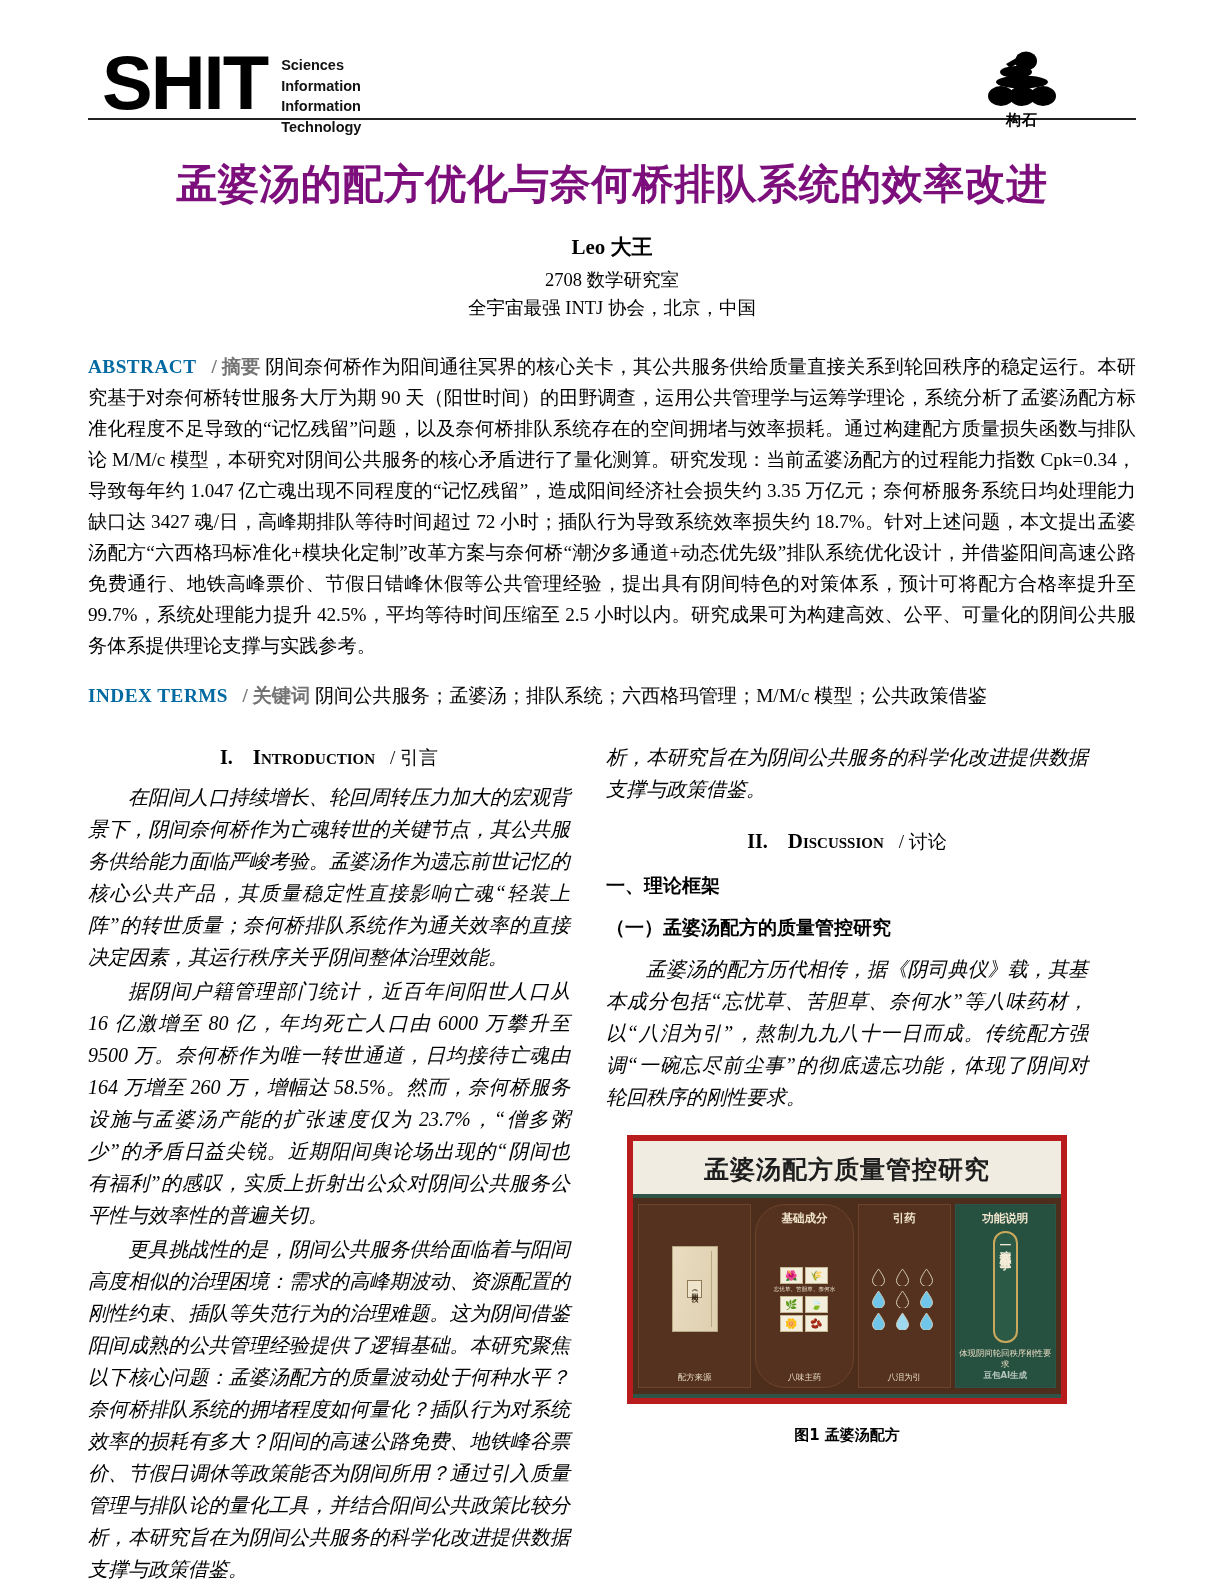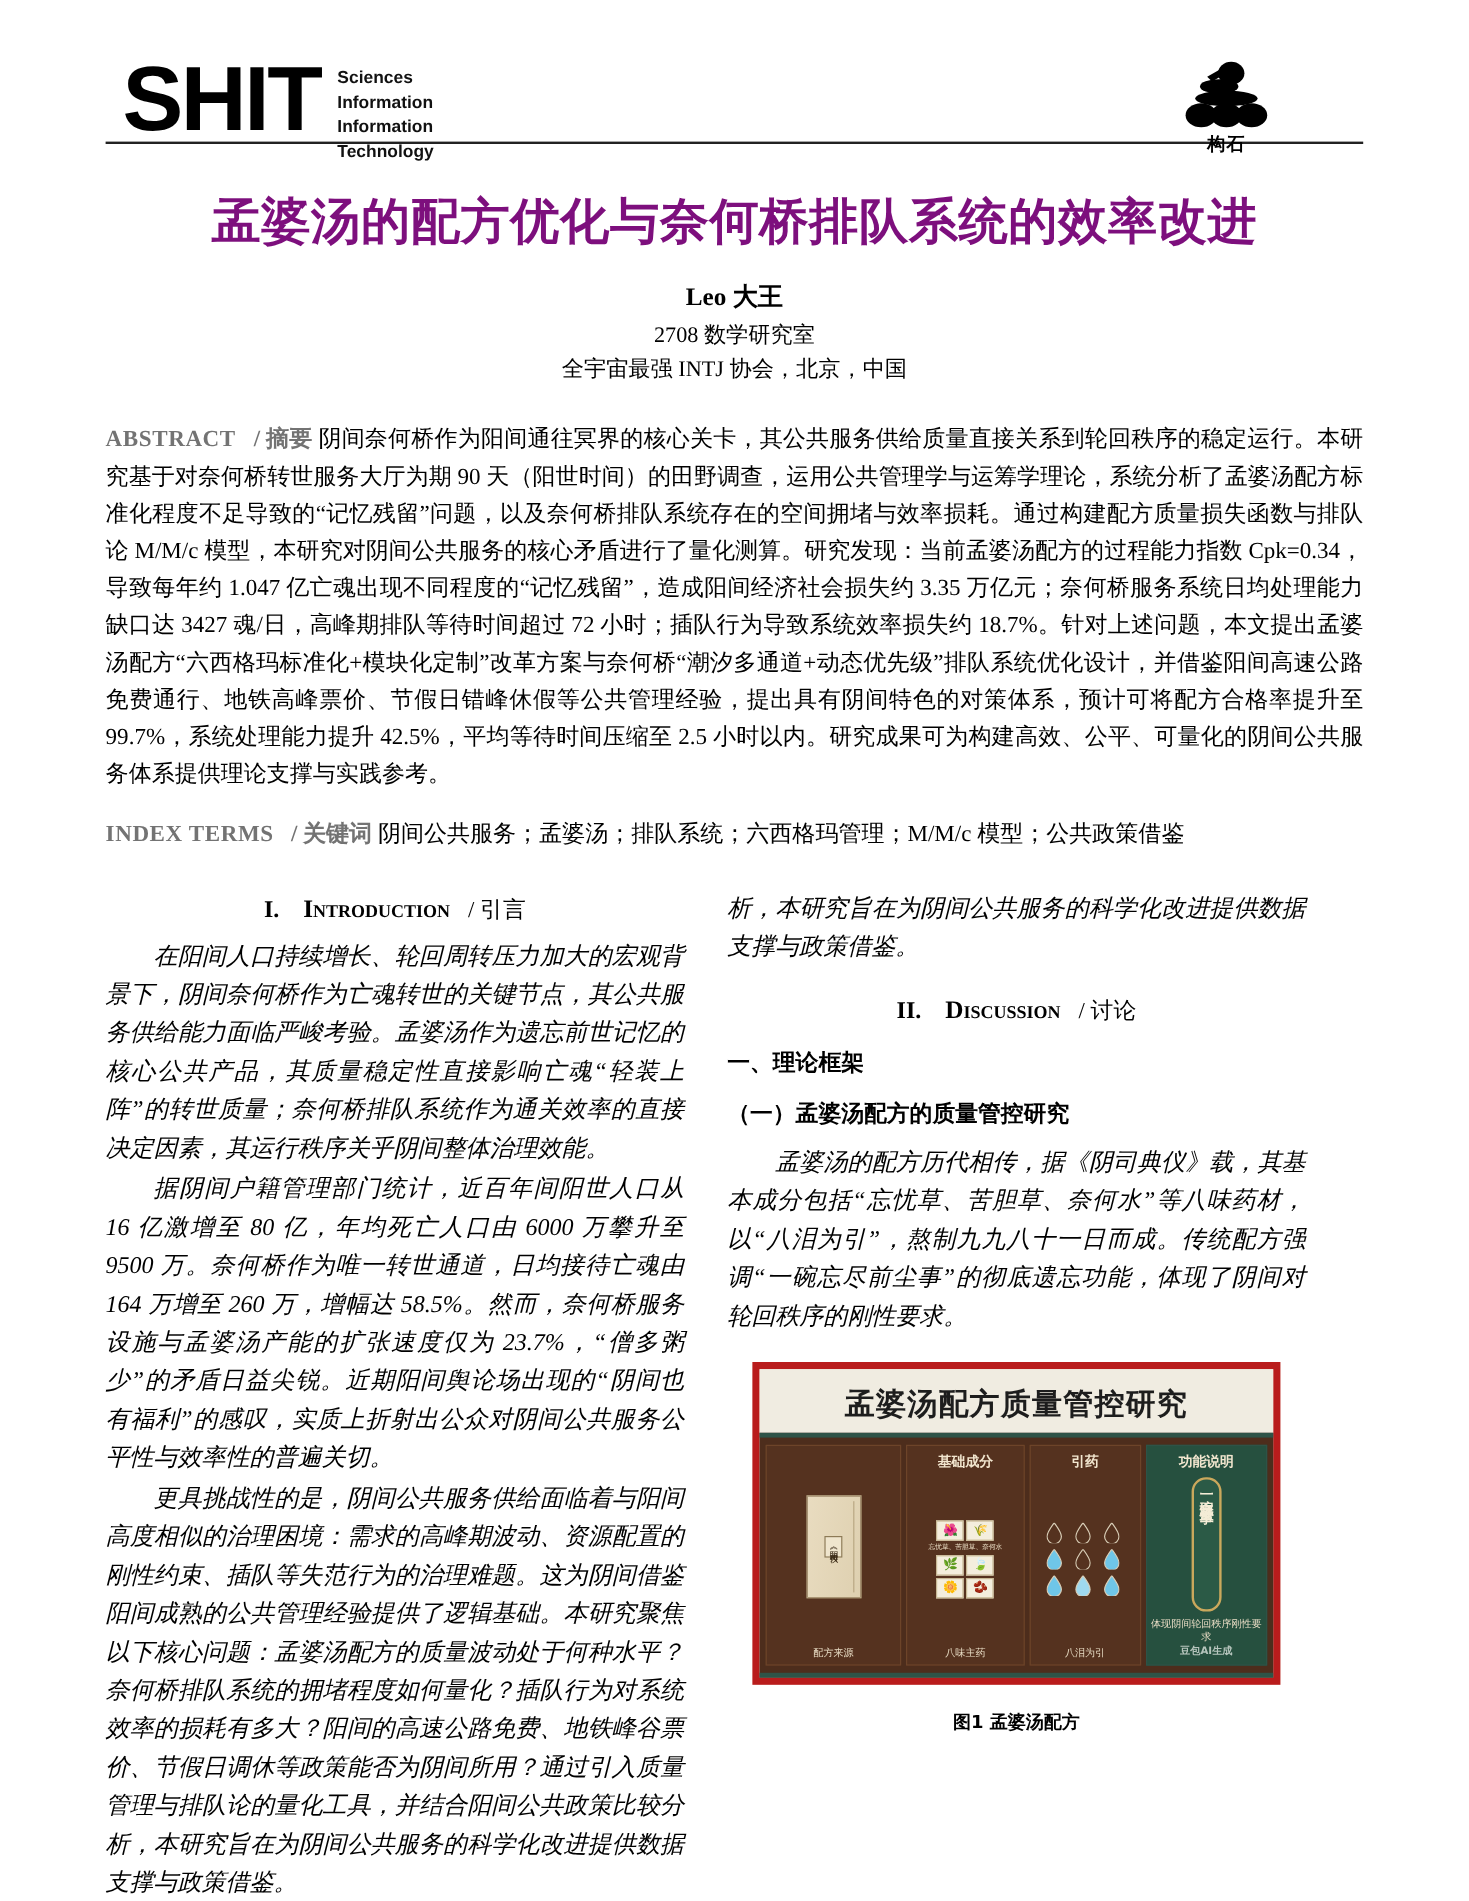--- a/index.html
+++ b/index.html
@@ -31,21 +31,21 @@
   
   .title { text-align: center; color: #7d0f7d; font-weight: bold;
            font-size: 41px; line-height: 1.30; margin: 38px 0 0 0;
            font-family: "DejaVu Serif", serif; letter-spacing: 0.5px; }
   .authors { text-align: center; font-weight: bold; font-size: 21px; margin-top: 22px; }
   .affil { text-align: center; font-size: 18.5px; line-height: 1.52; margin-top: 5px; }
 
   
   .abstract { margin-top: 28px; font-size: 19.2px; line-height: 1.62; text-align: justify;
               text-justify: inter-ideograph; }
-  .lbl-dark { color: #737373; font-weight: bold; letter-spacing: 0.5px; margin-top: 20px; }
+  .lbl-dark { color: #0369a1; font-weight: bold; letter-spacing: 0.5px; margin-top: 20px; }
   .lbl-mag { color: #737373; font-weight: bold; }
   .keywords { margin-top: 18px; font-size: 19.2px; line-height: 1.6; }
 
   
   .cols { display: flex; gap: 36px; margin-top: 30px; }
   .col { width: 482px; }
   .sec-head { text-align: center; font-size: 20px; margin: 4px 0 10px 0; }
   .sec-head .numeral { font-weight: bold; }
   .sec-head .scaps { font-variant: small-caps; font-weight: bold; font-size: 21px; }
   .sec-head .cn { font-size: 19px; }
@@ -61,21 +61,21 @@
   figure.fig { margin: 22px 0 0 0; }
   .fig-img { width: 440px; margin: 0 auto; background: #f3efe4; border: 6px solid #b91c1c; }
   .fig-title { text-align: center; font-family: "DejaVu Sans", sans-serif; font-weight: bold;
                font-size: 25px; color: #1d1d1d; padding: 12px 0 8px; background: #f0ece1;
                letter-spacing: 1px; }
   .fig-board { background: #4d2d1c; border-top: 4px solid #2e5347; border-bottom: 4px solid #2e5347;
                display: flex; padding: 6px 5px; gap: 4px; }
   .fcol { background: #55321f; border: 1px solid #6d4429; display: flex; flex-direction: column;
           align-items: center; padding: 6px 3px 5px; }
   .fcol.c0 { flex: 1.18; }
-  .fcol.c1 { flex: 1.02; }
+  .fcol.c1 { flex: 1.02; border-radius: 30px; }
   .fcol.c2 { flex: 0.95; }
   .fcol.c3 { flex: 0.95; }
   .fcol.green { flex: 1.05; background: #26503f; border-color: #2e5347; }
   .fcol-head { font-family: "DejaVu Sans", sans-serif; font-weight: bold; font-size: 11.5px;
                color: #f2e6cf; margin-bottom: 5px; }
   .fcol-foot { font-family: "DejaVu Sans", sans-serif; font-size: 8.4px; color: #e8dcc4;
                text-align: center; margin-top: auto; padding-top: 5px; line-height: 1.25; }
   .fcol-body { display: flex; flex-direction: column; align-items: center; justify-content: center;
                flex: 1; width: 100%; }
   .book { width: 46px; height: 86px; background: linear-gradient(100deg,#e9dcc0 0%, #ded0b0 100%);

